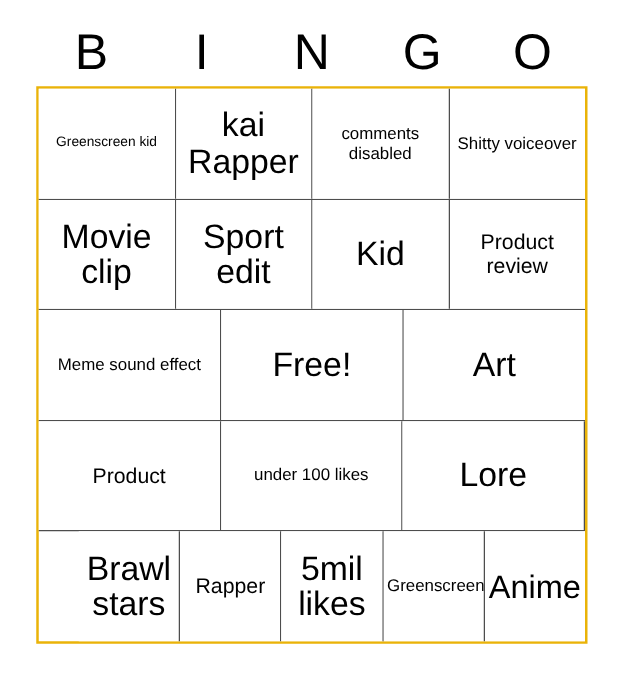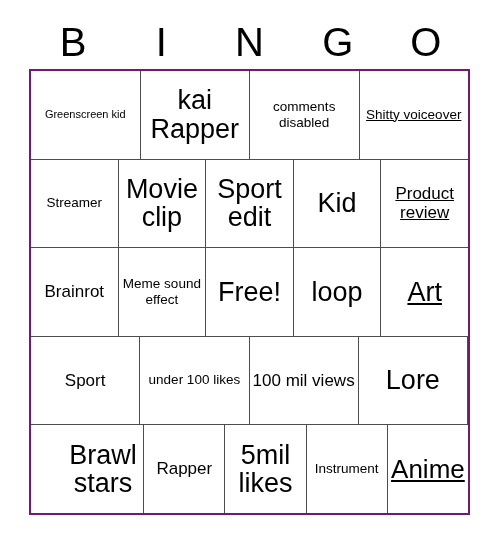--- a/index.html
+++ b/index.html
@@ -41,21 +41,21 @@
     letter-spacing: 0;
     color: #000000;
   }
   #grid {
     position: absolute;
     left: 29px;
     top: 69px;
     width: 441px;
     height: 446px;
     box-sizing: border-box;
-    border: 2px solid #701a75;
+    border: 2px solid #eab308;
     display: flex;
     flex-direction: column;
   }
   .grid-row {
     flex: 1 1 0;
     display: flex;
     border-bottom: 1px solid #4d4d4d;
     box-sizing: border-box;
   }
   .grid-row.last-row {
@@ -69,21 +69,20 @@
     display: flex;
     align-items: center;
     justify-content: center;
     text-align: center;
     padding: 1px 3px;
     overflow: hidden;
     background: #ffffff;
   }
   .cell.last-col {
     border-right: none;
-    text-decoration: underline;
   }
   .cell-text {
     display: block;
     width: 100%;
     line-height: 1.05;
     white-space: pre-line;
   }
   
   .fs-xs .cell-text { font-size: 11px; line-height: 1.25; }
   .fs-s  .cell-text { font-size: 13.5px; line-height: 1.2; }
@@ -113,79 +112,67 @@
           <span class="cell-text">kai Rapper</span>
         </div>
         <div class="cell fs-s">
           <span class="cell-text">comments disabled</span>
         </div>
         <div class="cell fs-s last-col">
           <span class="cell-text">Shitty voiceover</span>
         </div>
       </div>
       <div class="grid-row">
-        <div class="cell fs-s">
-          <span class="cell-text">Streamer</span>
-        </div>
         <div class="cell fs-xl">
           <span class="cell-text">Movie clip</span>
         </div>
         <div class="cell fs-xl">
           <span class="cell-text">Sport edit</span>
         </div>
         <div class="cell fs-xl">
           <span class="cell-text">Kid</span>
         </div>
         <div class="cell fs-m last-col">
           <span class="cell-text">Product review</span>
         </div>
       </div>
       <div class="grid-row">
-        <div class="cell fs-m">
-          <span class="cell-text">Brainrot</span>
-        </div>
         <div class="cell fs-s">
           <span class="cell-text">Meme sound effect</span>
         </div>
         <div class="cell fs-xl">
           <span class="cell-text">Free!</span>
-        </div>
-        <div class="cell fs-xl">
-          <span class="cell-text">loop</span>
         </div>
         <div class="cell fs-xl last-col">
           <span class="cell-text">Art</span>
         </div>
       </div>
       <div class="grid-row">
         <div class="cell fs-m">
-          <span class="cell-text">Sport</span>
+          <span class="cell-text">Product</span>
         </div>
         <div class="cell fs-s">
           <span class="cell-text">under 100 likes</span>
-        </div>
-        <div class="cell fs-m">
-          <span class="cell-text">100 mil views</span>
         </div>
         <div class="cell fs-xl">
           <span class="cell-text">Lore</span>
         </div>
       </div>
       <div class="grid-row last-row">
         <div class="cell fs-xl">
           <span class="cell-text">Brawl stars</span>
         </div>
         <div class="cell fs-m">
           <span class="cell-text">Rapper</span>
         </div>
         <div class="cell fs-xl">
           <span class="cell-text">5mil likes</span>
         </div>
         <div class="cell fs-s">
-          <span class="cell-text">Instrument</span>
+          <span class="cell-text">Greenscreen</span>
         </div>
         <div class="cell fs-l last-col">
           <span class="cell-text">Anime</span>
         </div>
       </div>
     </div>
 
 </div>
 
 </body></html>

